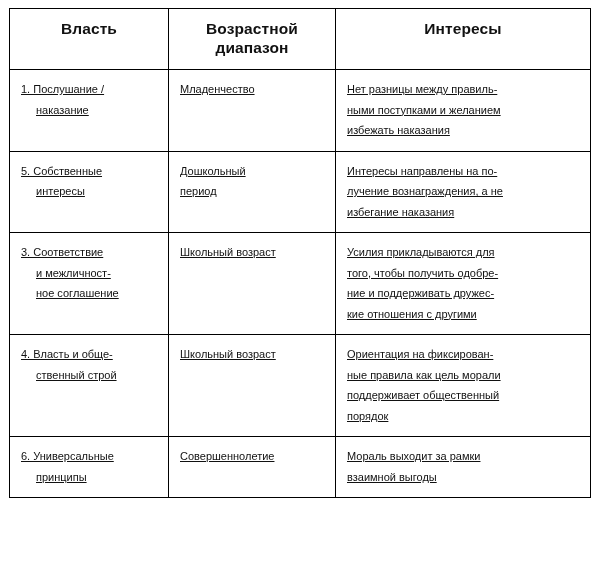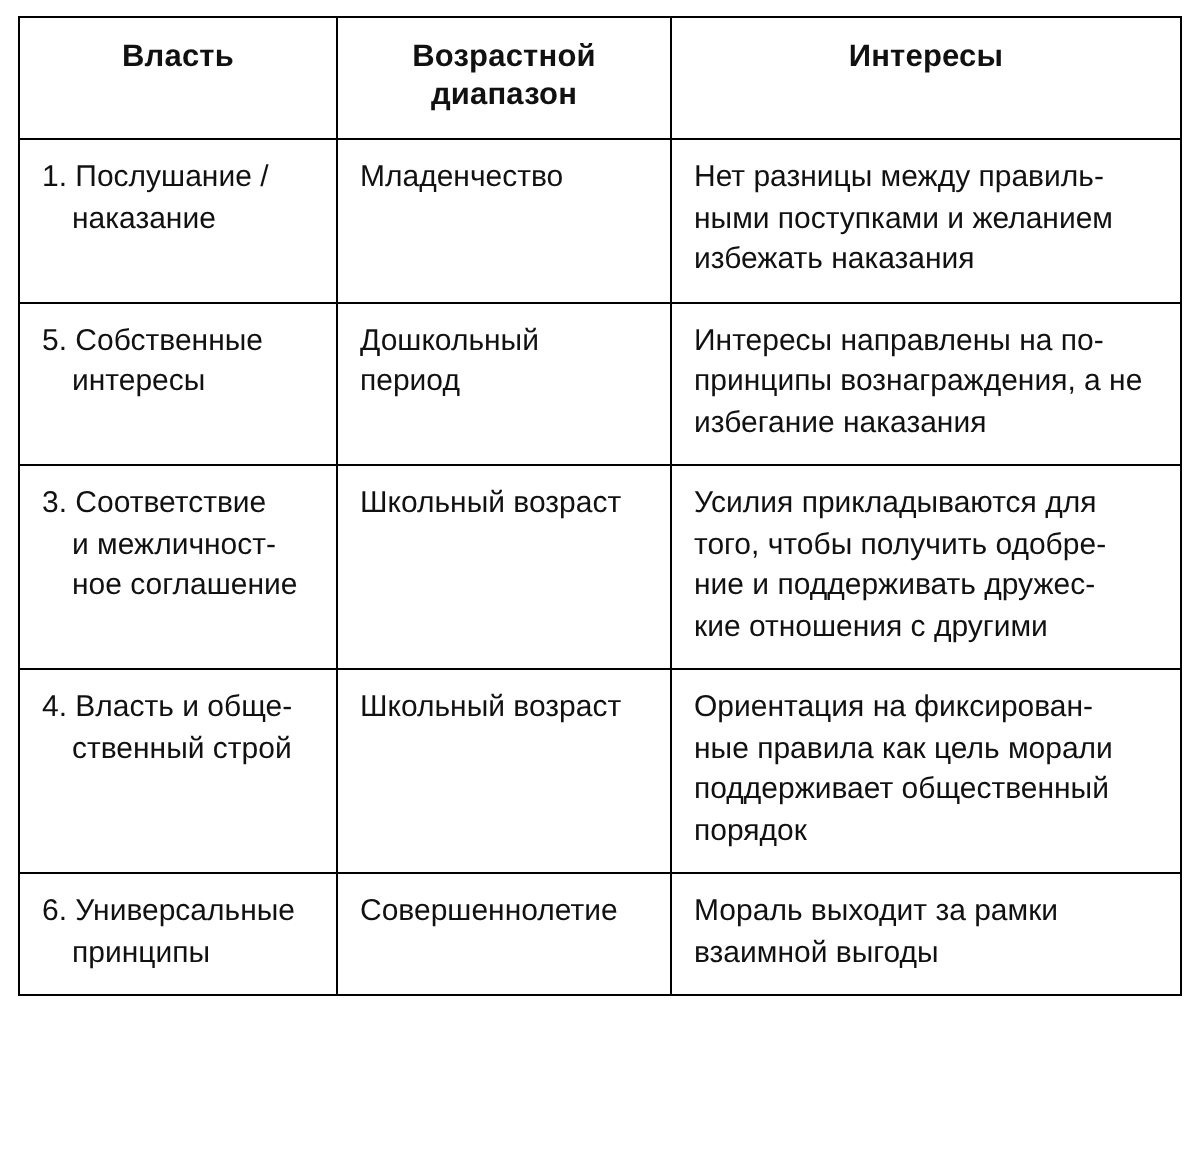--- a/index.html
+++ b/index.html
@@ -49,23 +49,24 @@
     font-weight: bold;
     font-size: 15.5px;
     line-height: 19px;
     padding: 10px 6px 12px 6px;
     letter-spacing: 0.1px;
   }
   .hdr-text { display: block; }
 
   
   td .cell {
-    font-size: 15px;
+    font-size: 11px;
     line-height: 20.5px;
     padding: 9px 9px 10px 9px;
+    text-decoration: underline;
   }
 
   
   td.stage .cell {
     padding-left: 11px;
     padding-right: 4px;
     text-indent: -15px;
     margin-left: 15px;
   }
 
@@ -134,21 +135,21 @@
         <td class="stage">
           <div class="cell nowrapline">5. Собственные
 интересы</div>
         </td>
         <td class="age">
           <div class="cell nowrapline">Дошкольный
 период</div>
         </td>
         <td class="desc">
           <div class="cell nowrapline">Интересы направлены на по-
-принципы вознаграждения, а не
+лучение вознаграждения, а не
 избегание наказания</div>
         </td>
       </tr>
 
       <tr class="r3">
         <td class="stage">
           <div class="cell nowrapline">3. Соответствие
 и межличност-
 ное соглашение</div>
         </td>

